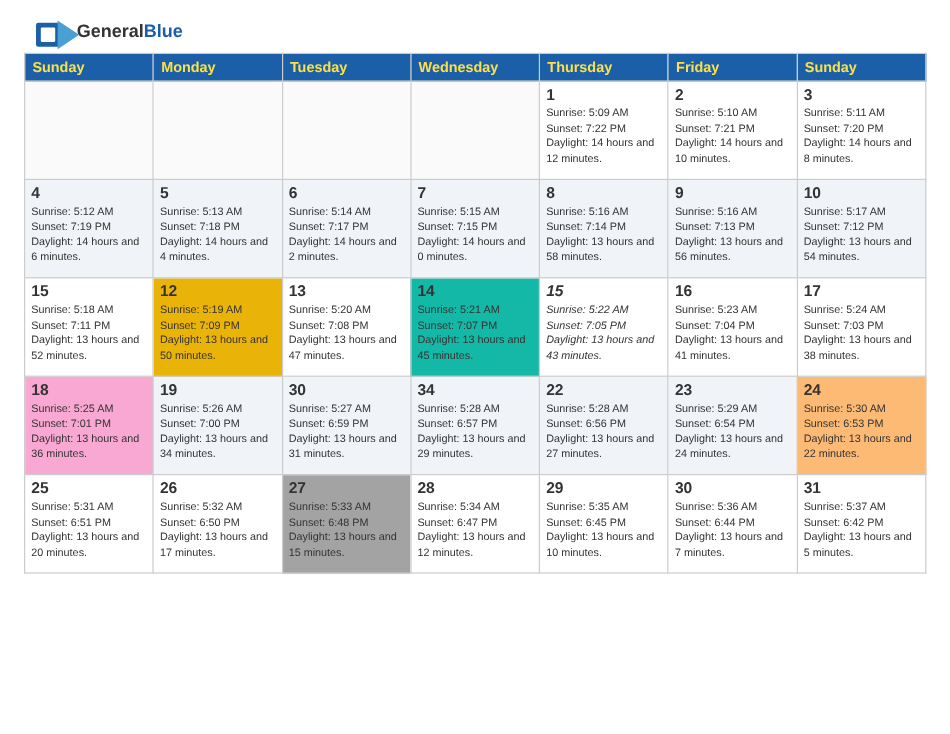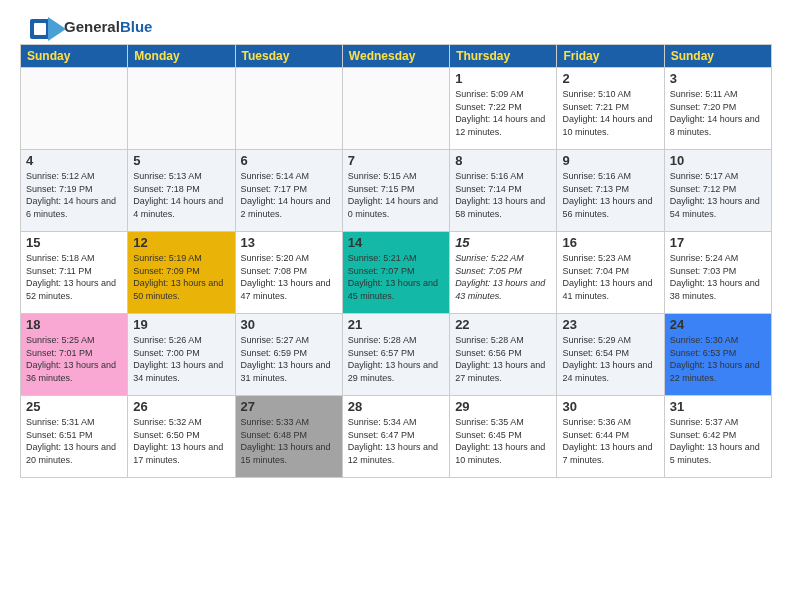--- a/index.html
+++ b/index.html
@@ -226,21 +226,21 @@
       </td>
           <td style="background: rgb(240, 244, 248);">
         <div class="day-num">30</div>
         <div class="day-info">
           Sunrise: 5:27 AM<br>
           Sunset: 6:59 PM<br>
           Daylight: 13 hours and 31 minutes.
         </div>
       </td>
           <td style="background: rgb(240, 244, 248);">
-        <div class="day-num">21</div>
+        <div class="day-num">34</div>
         <div class="day-info">
           Sunrise: 5:28 AM<br>
           Sunset: 6:57 PM<br>
           Daylight: 13 hours and 29 minutes.
         </div>
       </td>
           <td style="background: rgb(240, 244, 248);">
         <div class="day-num">22</div>
         <div class="day-info">
           Sunrise: 5:28 AM<br>
@@ -249,21 +249,21 @@
         </div>
       </td>
           <td style="background: rgb(240, 244, 248);">
         <div class="day-num">23</div>
         <div class="day-info">
           Sunrise: 5:29 AM<br>
           Sunset: 6:54 PM<br>
           Daylight: 13 hours and 24 minutes.
         </div>
       </td>
-          <td style="background: #3b82f6;">
+          <td style="background: #fdba74;">
         <div class="day-num">24</div>
         <div class="day-info">
           Sunrise: 5:30 AM<br>
           Sunset: 6:53 PM<br>
           Daylight: 13 hours and 22 minutes.
         </div>
       </td>
         </tr>
         <tr>
           <td style="background: rgb(255, 255, 255);">

